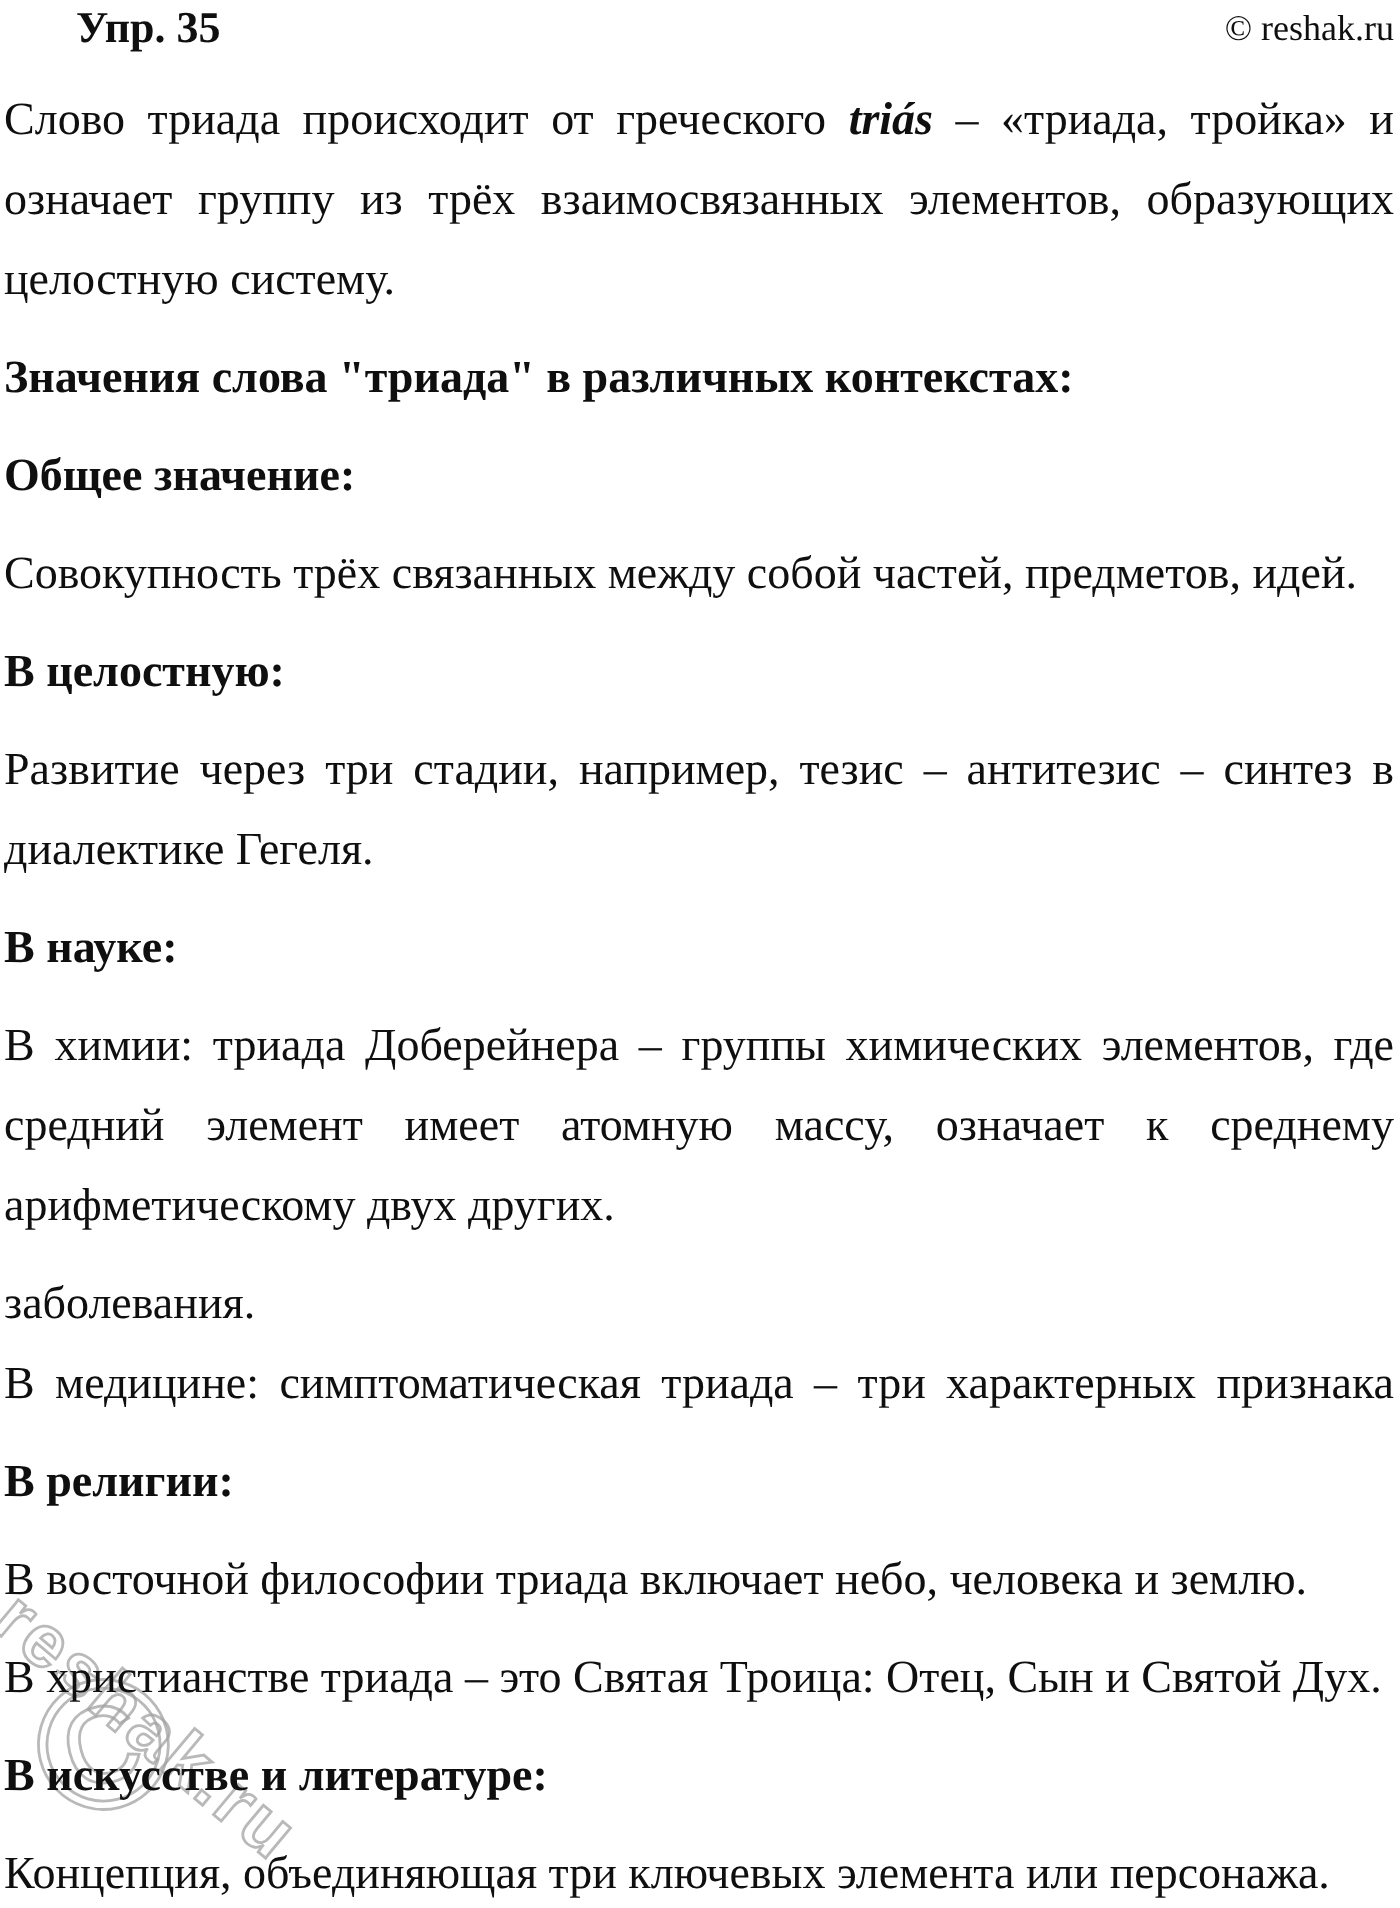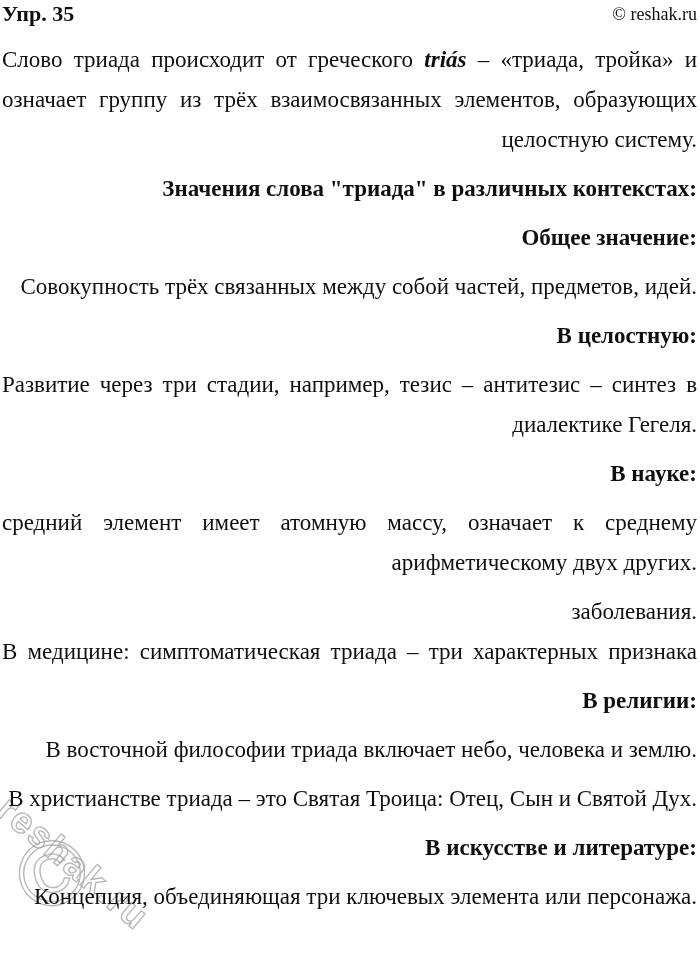--- a/index.html
+++ b/index.html
@@ -1,27 +1,27 @@
 <!DOCTYPE html>
 <html><head>
 <meta charset="utf-8">
 <style>
   html,body{margin:0;padding:0;background:#ffffff;}
   body{width:700px;height:954px;overflow:hidden;position:relative;
        font-family:"Liberation Serif","DejaVu Serif",serif;color:#0f0f0f;}
   .page{position:relative;width:700px;height:954px;box-sizing:border-box;
         padding:2px 3px 0 2px;background:#fff;}
   .header{position:relative;z-index:2;display:flex;justify-content:space-between;
-          align-items:flex-start;height:24px;line-height:24px;margin-bottom:14px;}
+          align-items:flex-start;height:24px;line-height:24px;margin-bottom:14px;margin-left:36px;}
   .ex{font-weight:bold;font-size:22px;}
   .cr{font-size:18px;}
   .content{position:relative;z-index:2;}
   .block{font-size:23px;line-height:40px;margin:0 0 9px 0;}
   .heading{font-weight:bold;}
-  .line{text-align:right;}
+  .line{text-align:left;}
   .line.j{text-align:justify;text-align-last:justify;}
   .line i{font-style:italic;font-weight:bold;}
   .watermark{position:absolute;z-index:1;left:0;top:0;width:700px;height:954px;
              pointer-events:none;}
   .wm-text{position:absolute;left:16px;top:788px;transform:rotate(40deg);
            transform-origin:0 0;font-family:"Liberation Sans","DejaVu Sans",sans-serif;
            font-size:37px;font-weight:bold;letter-spacing:2px;color:transparent;
            -webkit-text-stroke:1.4px #a2a2a2;opacity:0.75;white-space:nowrap;}
   .wm-c{position:absolute;left:18px;top:838px;font-family:"Liberation Sans","DejaVu Sans",sans-serif;
         font-size:92px;line-height:70px;transform:rotate(-14deg);color:transparent;
@@ -61,20 +61,21 @@
         <div class="line">В целостную:</div>
       </div>
       <div class="block para">
         <div class="line j">Развитие через три стадии, например, тезис – антитезис – синтез в</div>
         <div class="line">диалектике Гегеля.</div>
       </div>
       <div class="block heading">
         <div class="line">В науке:</div>
       </div>
       <div class="block para">
+        <div class="line j">В химии: триада Доберейнера – группы химических элементов, где</div>
         <div class="line j">средний элемент имеет атомную массу, означает к среднему</div>
         <div class="line">арифметическому двух других.</div>
       </div>
       <div class="block para">
         <div class="line">заболевания.</div>
         <div class="line j">В медицине: симптоматическая триада – три характерных признака</div>
       </div>
       <div class="block heading">
         <div class="line">В религии:</div>
       </div>

